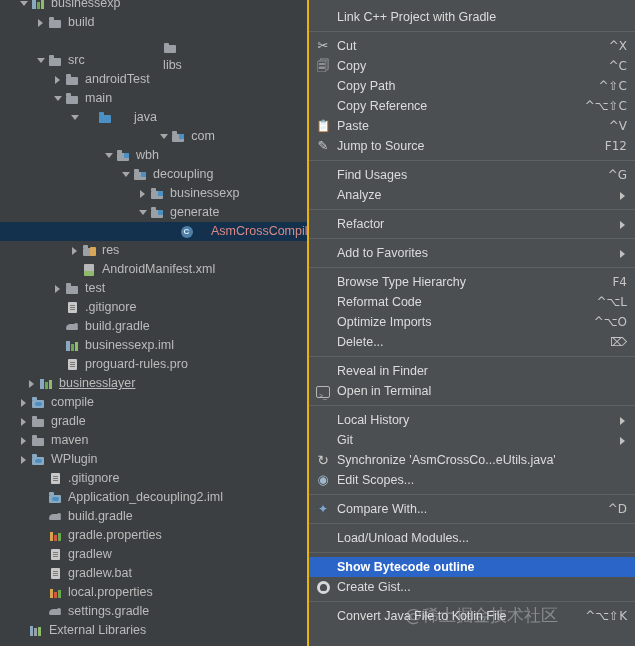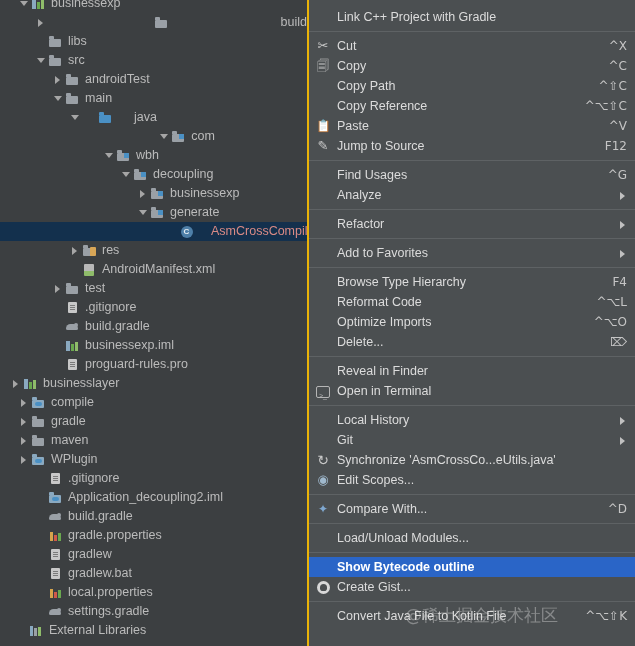--- a/index.html
+++ b/index.html
@@ -195,26 +195,26 @@
 <div id="root">
 
   <div id="tree">
       <div class="row" style="padding-left: 20px; margin-top: -6px;">
         <span class="arrow open"></span>
         <span class="ico ic-module">
           <i></i>
         </span>
         <span class="lbl">businessexp</span>
       </div>
-      <div class="row" style="padding-left: 37px; justify-content: space-between;">
+      <div class="row" style="padding-left: 37px;">
         <span class="arrow closed"></span>
         <span class="ico ic-folder"><i></i></span>
         <span class="lbl">build</span>
       </div>
-      <div class="row" style="padding-left: 37px;">
+      <div class="row" style="padding-left: 37px; flex-direction: column;">
         <span class="arrow"></span>
         <span class="ico ic-folder"><i></i></span>
         <span class="lbl">libs</span>
       </div>
       <div class="row" style="padding-left: 37px;">
         <span class="arrow open"></span>
         <span class="ico ic-folder"><i></i></span>
         <span class="lbl">src</span>
       </div>
       <div class="row" style="padding-left: 54px;">
@@ -306,21 +306,21 @@
         <span class="ico ic-module">
           <i></i>
         </span>
         <span class="lbl">businessexp.iml</span>
       </div>
       <div class="row" style="padding-left: 54px;">
         <span class="arrow"></span>
         <span class="ico ic-file"><i></i></span>
         <span class="lbl">proguard-rules.pro</span>
       </div>
-      <div class="row" style="padding-left: 12px;">
+      <div class="row" style="padding-left: 28px; text-decoration: underline;">
         <span class="arrow closed"></span>
         <span class="ico ic-module">
           <i></i>
         </span>
         <span class="lbl">businesslayer</span>
       </div>
       <div class="row" style="padding-left: 20px;">
         <span class="arrow closed"></span>
         <span class="ico ic-iml">
           <i></i>

